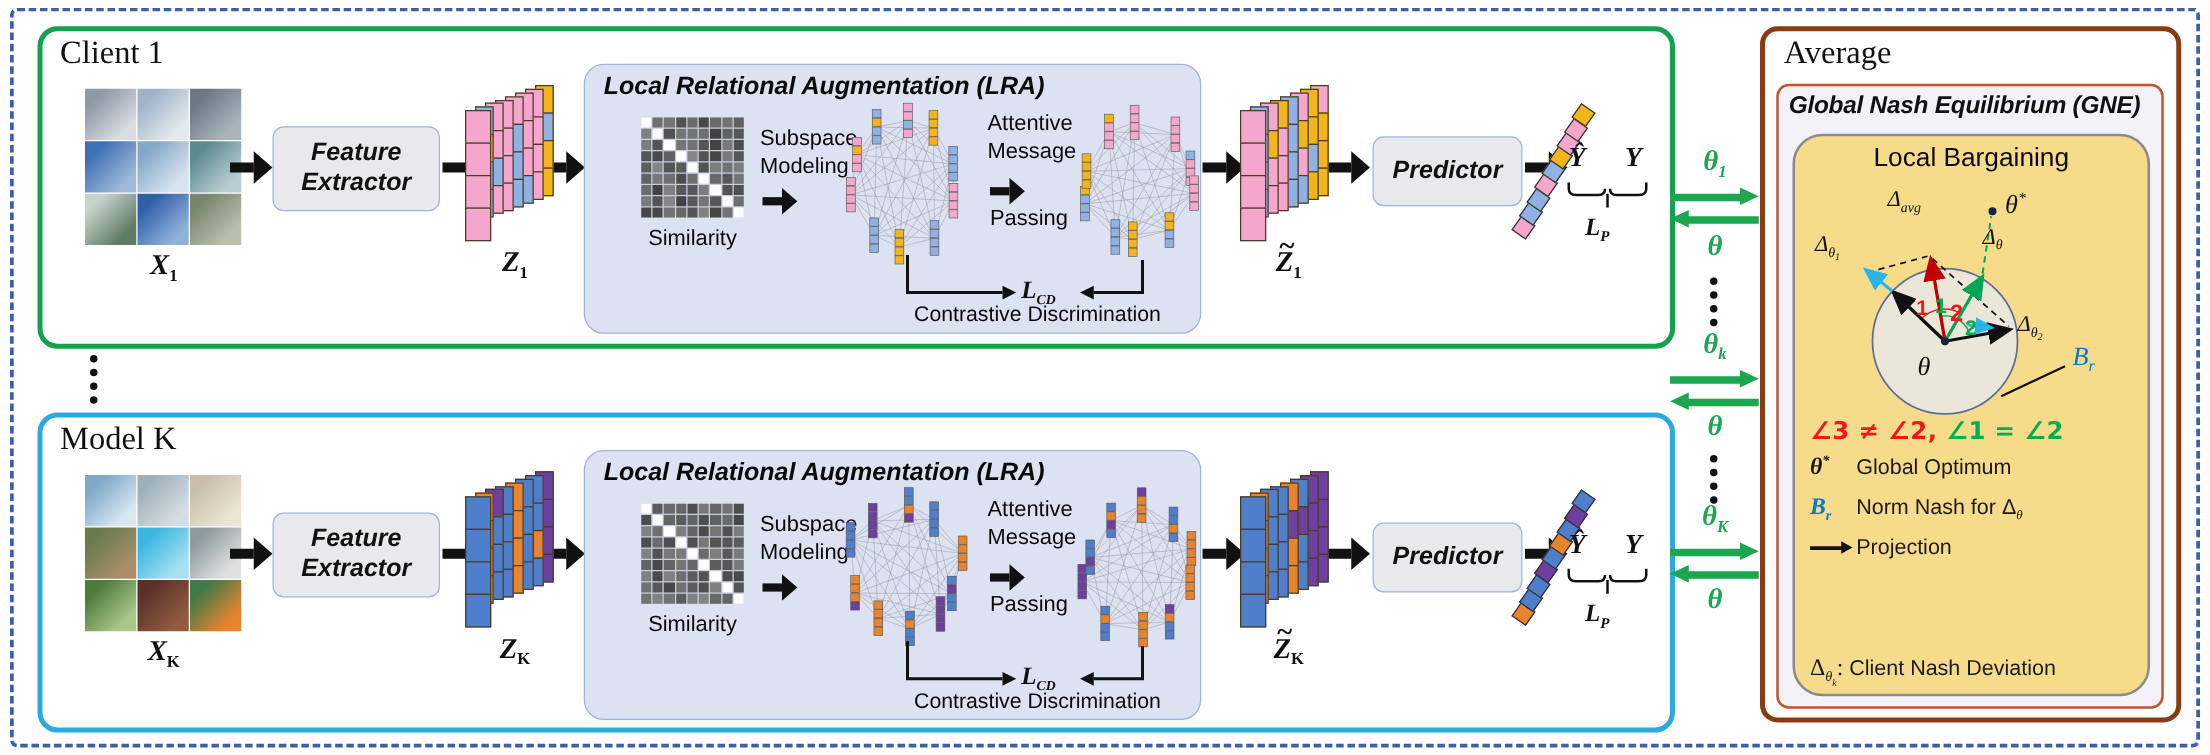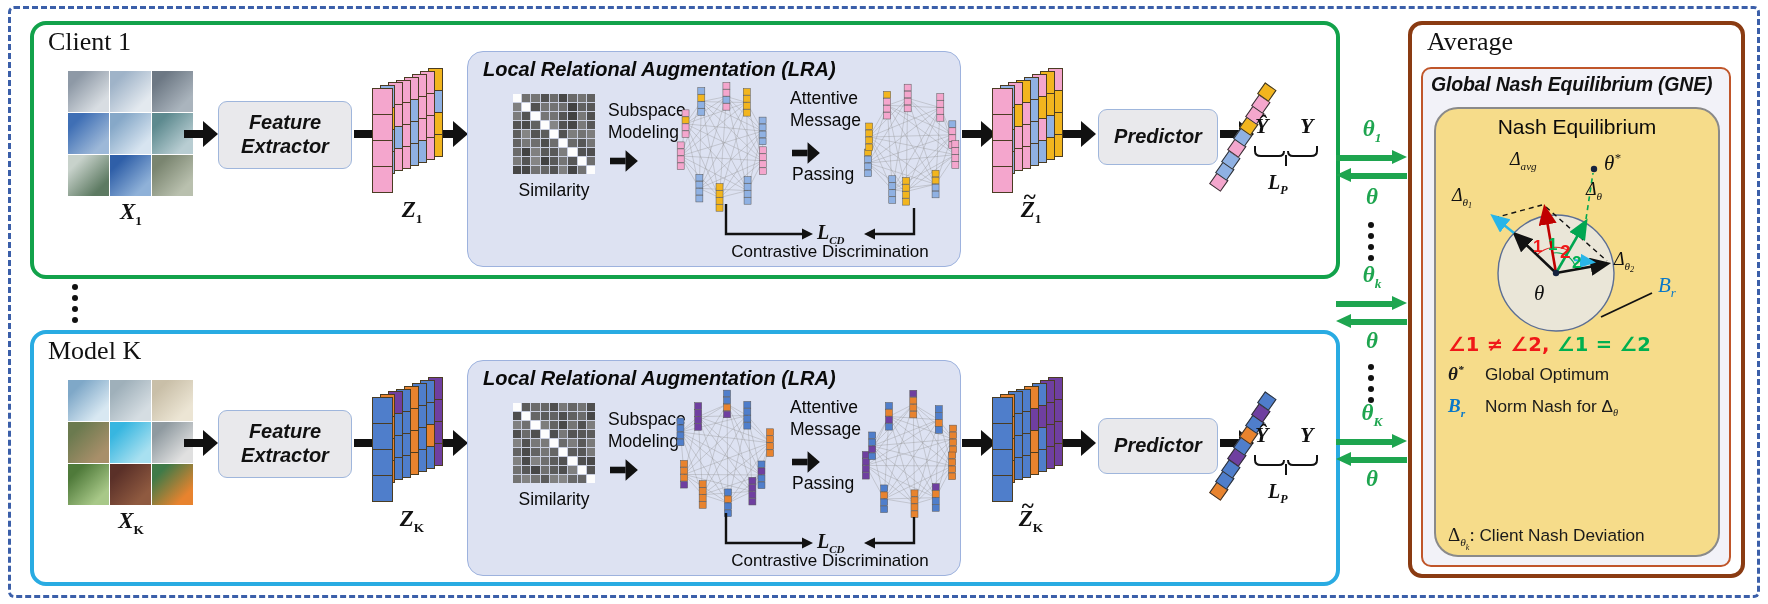--- a/index.html
+++ b/index.html
@@ -1031,21 +1031,21 @@
     <div class="garrow" style="left:1336px;top:434px"></div>
     <div class="garrow rev" style="left:1336px;top:452px"></div>
     <div class="theta-lbl math" style="left:1336px;top:466px">θ</div>
   </div>
 
   <div class="server-box">
     <div class="server-title serifb">Average</div>
     <div class="gne-box">
       <div class="gne-title">Global Nash Equilibrium (GNE)</div>
       <div class="nash-box">
-        <div class="nash-title">Nash Equilibrium</div>
+        <div class="nash-title">Local Bargaining</div>
 
         <svg class="abs" style="left:0;top:30px" width="286" height="216" viewBox="0 0 286 216">
           <defs>
             <marker id="mBlack" markerWidth="8" markerHeight="7" refX="6" refY="3.5" orient="auto">
                 <path d="M0,0 L8,3.5 L0,7 z" fill="#111"></path>
               </marker>
             <marker id="mRed" markerWidth="8" markerHeight="7" refX="6" refY="3.5" orient="auto">
                 <path d="M0,0 L8,3.5 L0,7 z" fill="#c00000"></path>
               </marker>
             <marker id="mGreen" markerWidth="8" markerHeight="7" refX="6" refY="3.5" orient="auto">
@@ -1078,31 +1078,35 @@
         <div class="nd-lbl" style="left:16px;top:76px"><span>Δ</span><sub>θ</sub><span class="ss">1</span></div>
         <div class="nd-lbl" style="left:178px;top:140px"><span>Δ</span><sub>θ</sub><span class="ss">2</span></div>
         <div class="nd-lbl serifb" style="left:98px;top:172px;font-size:21px">θ</div>
         <div class="nd-lbl serifb blue" style="left:222px;top:164px;font-size:21px"><span>B</span><sub>r</sub></div>
         <div class="angle-digit" style="left:97px;top:128px;color:#f01818">1</div>
         <div class="angle-digit" style="left:112px;top:126px;color:#00b050">1</div>
         <div class="angle-digit" style="left:124px;top:132px;color:#f01818;font-size:19px">2</div>
         <div class="angle-digit" style="left:136px;top:144px;color:#00b050">2</div>
 
         <div class="angle-note">
-          <span style="color:#f01818">∠1 ≠ ∠2,</span>
+          <span style="color:#f01818">∠3 ≠ ∠2,</span>
           <span style="color:#00b050">∠1 = ∠2</span>
         </div>
 
         <div class="legend-row" style="top:254px">
           <span class="lsym math"><span>θ</span><sup>*</sup></span>
           <span class="ltxt">Global Optimum</span>
         </div>
         <div class="legend-row" style="top:286px">
           <span class="lsym math blue"><span>B</span><sub>r</sub></span>
           <span class="ltxt"><span>Norm Nash for Δ</span><sub style="font-family:'Liberation Serif',serif;font-style:italic">θ</sub></span>
+        </div>
+        <div class="legend-row" style="top:318px">
+          <span class="lsym"><span class="proj-arrow"></span></span>
+          <span class="ltxt">Projection</span>
         </div>
         <div class="legend-row" style="top:415px">
           <span style="font-family:'Liberation Serif',serif;font-size:19px"><span>Δ</span><sub style="font-style:italic"><span>θ</span><span style="font-size:70%;vertical-align:-0.5em">k</span></sub><span>:</span>&nbsp;</span>
           <span class="ltxt">Client Nash Deviation</span>
         </div>
       </div>
     </div>
   </div>
 </div>
 

